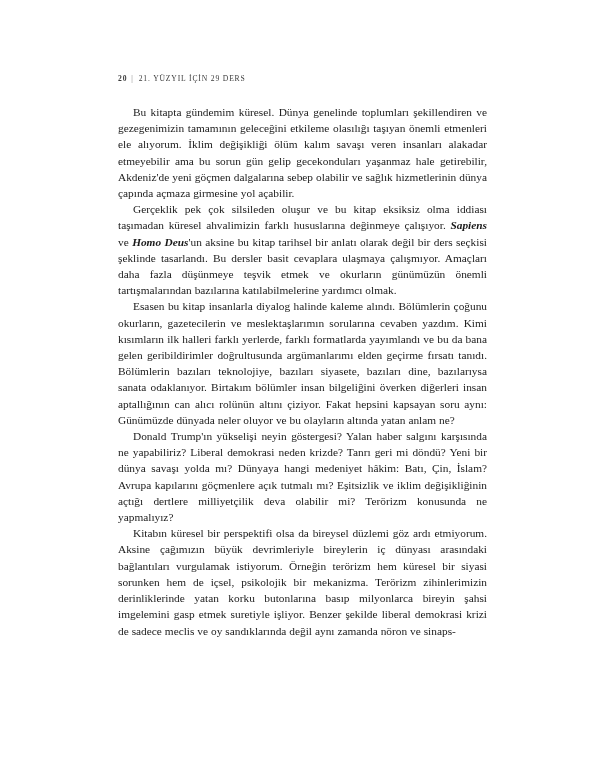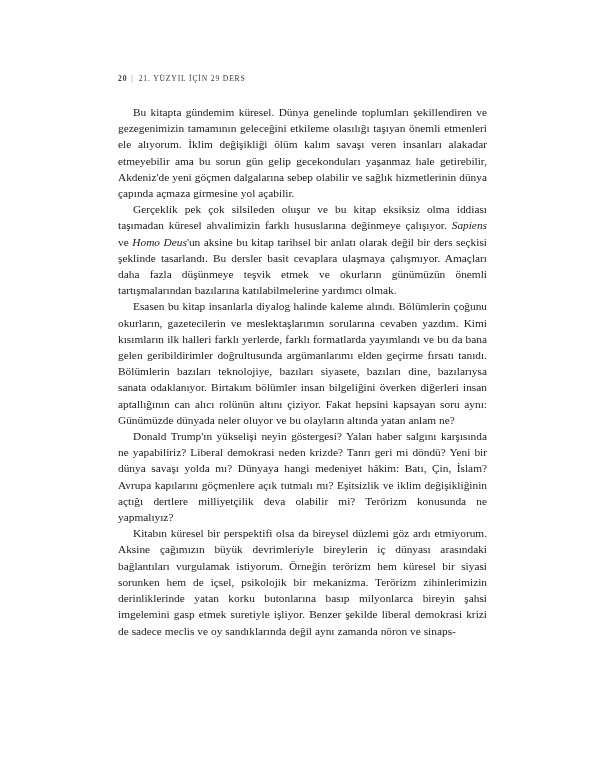--- a/index.html
+++ b/index.html
@@ -64,20 +64,21 @@
     text-align: justify;
     text-justify: inter-word;
     hyphens: none;
     word-spacing: 0.1px;
   }
   p.para.indent {
     text-indent: 15px;
   }
   p.para em {
     font-style: italic;
+    font-weight: bold;
   }
 </style>
 </head>
 <body style="background: rgb(255, 255, 255); color: rgb(26, 26, 26);">
 
 <div class="page">
 
   <div class="running-head">
     <span class="folio">20</span><span class="rule">|</span><span class="title">21. YÜZYIL İÇİN 29 DERS</span>
   </div>

